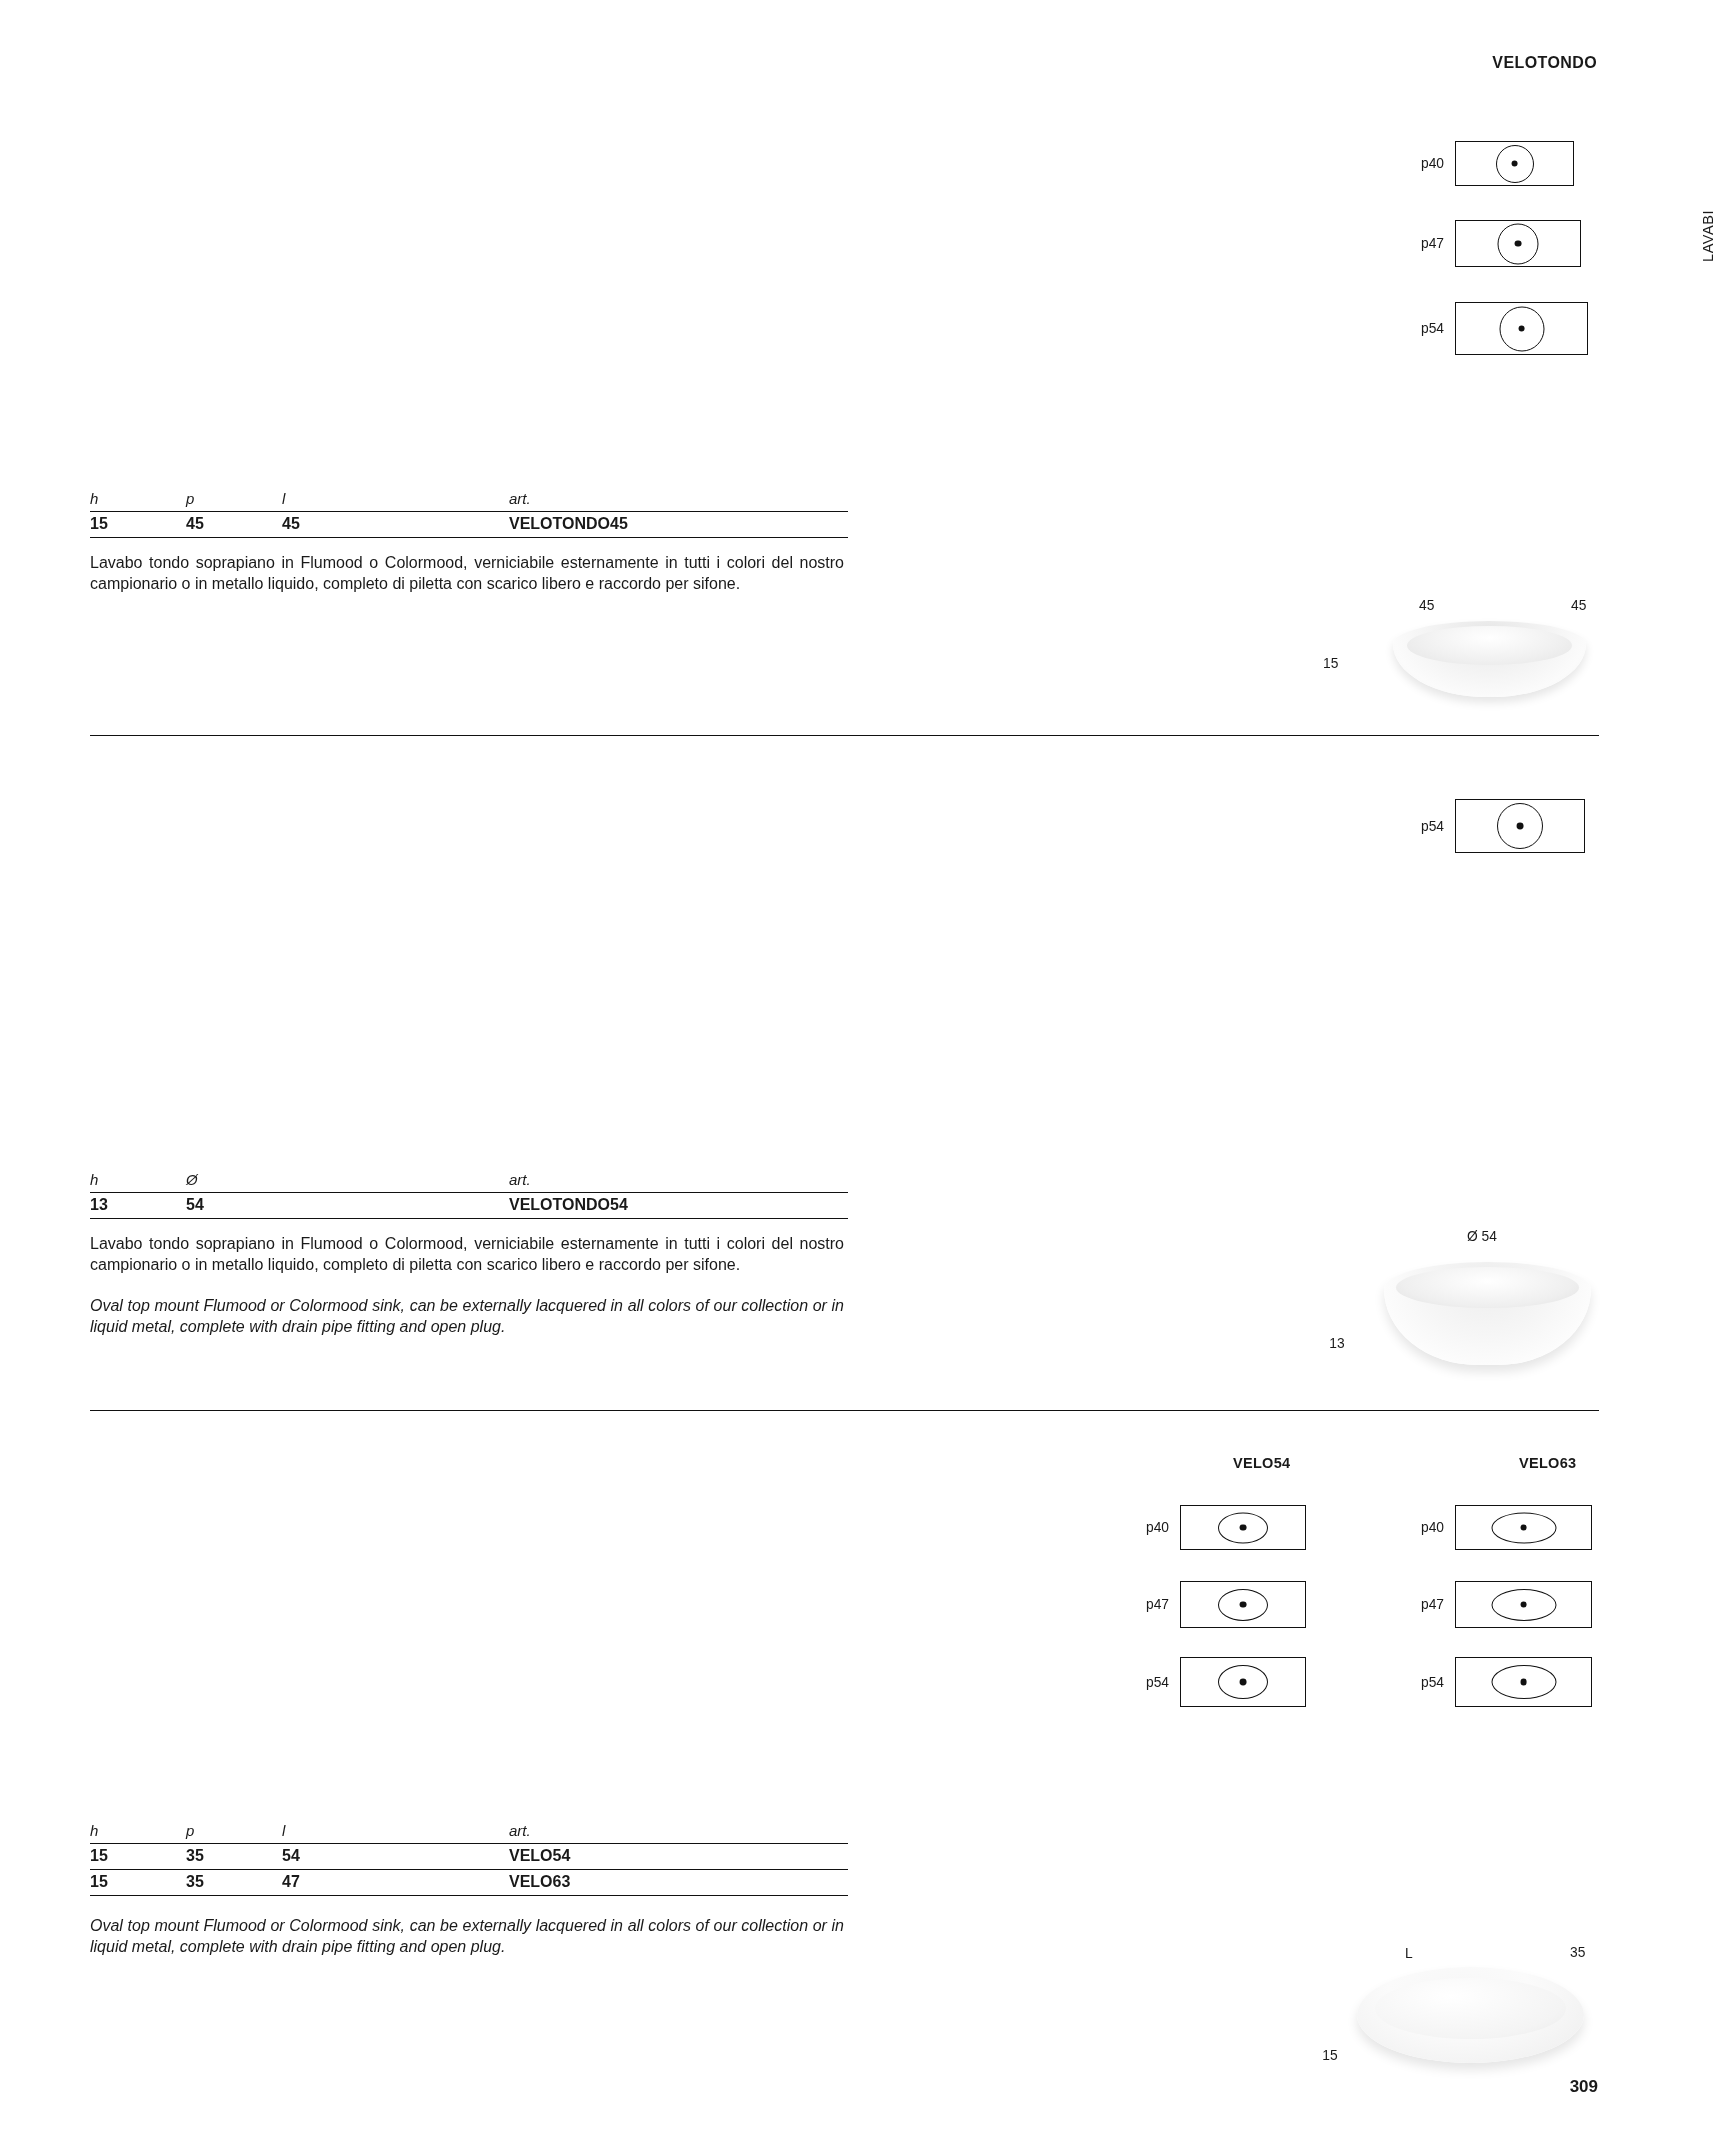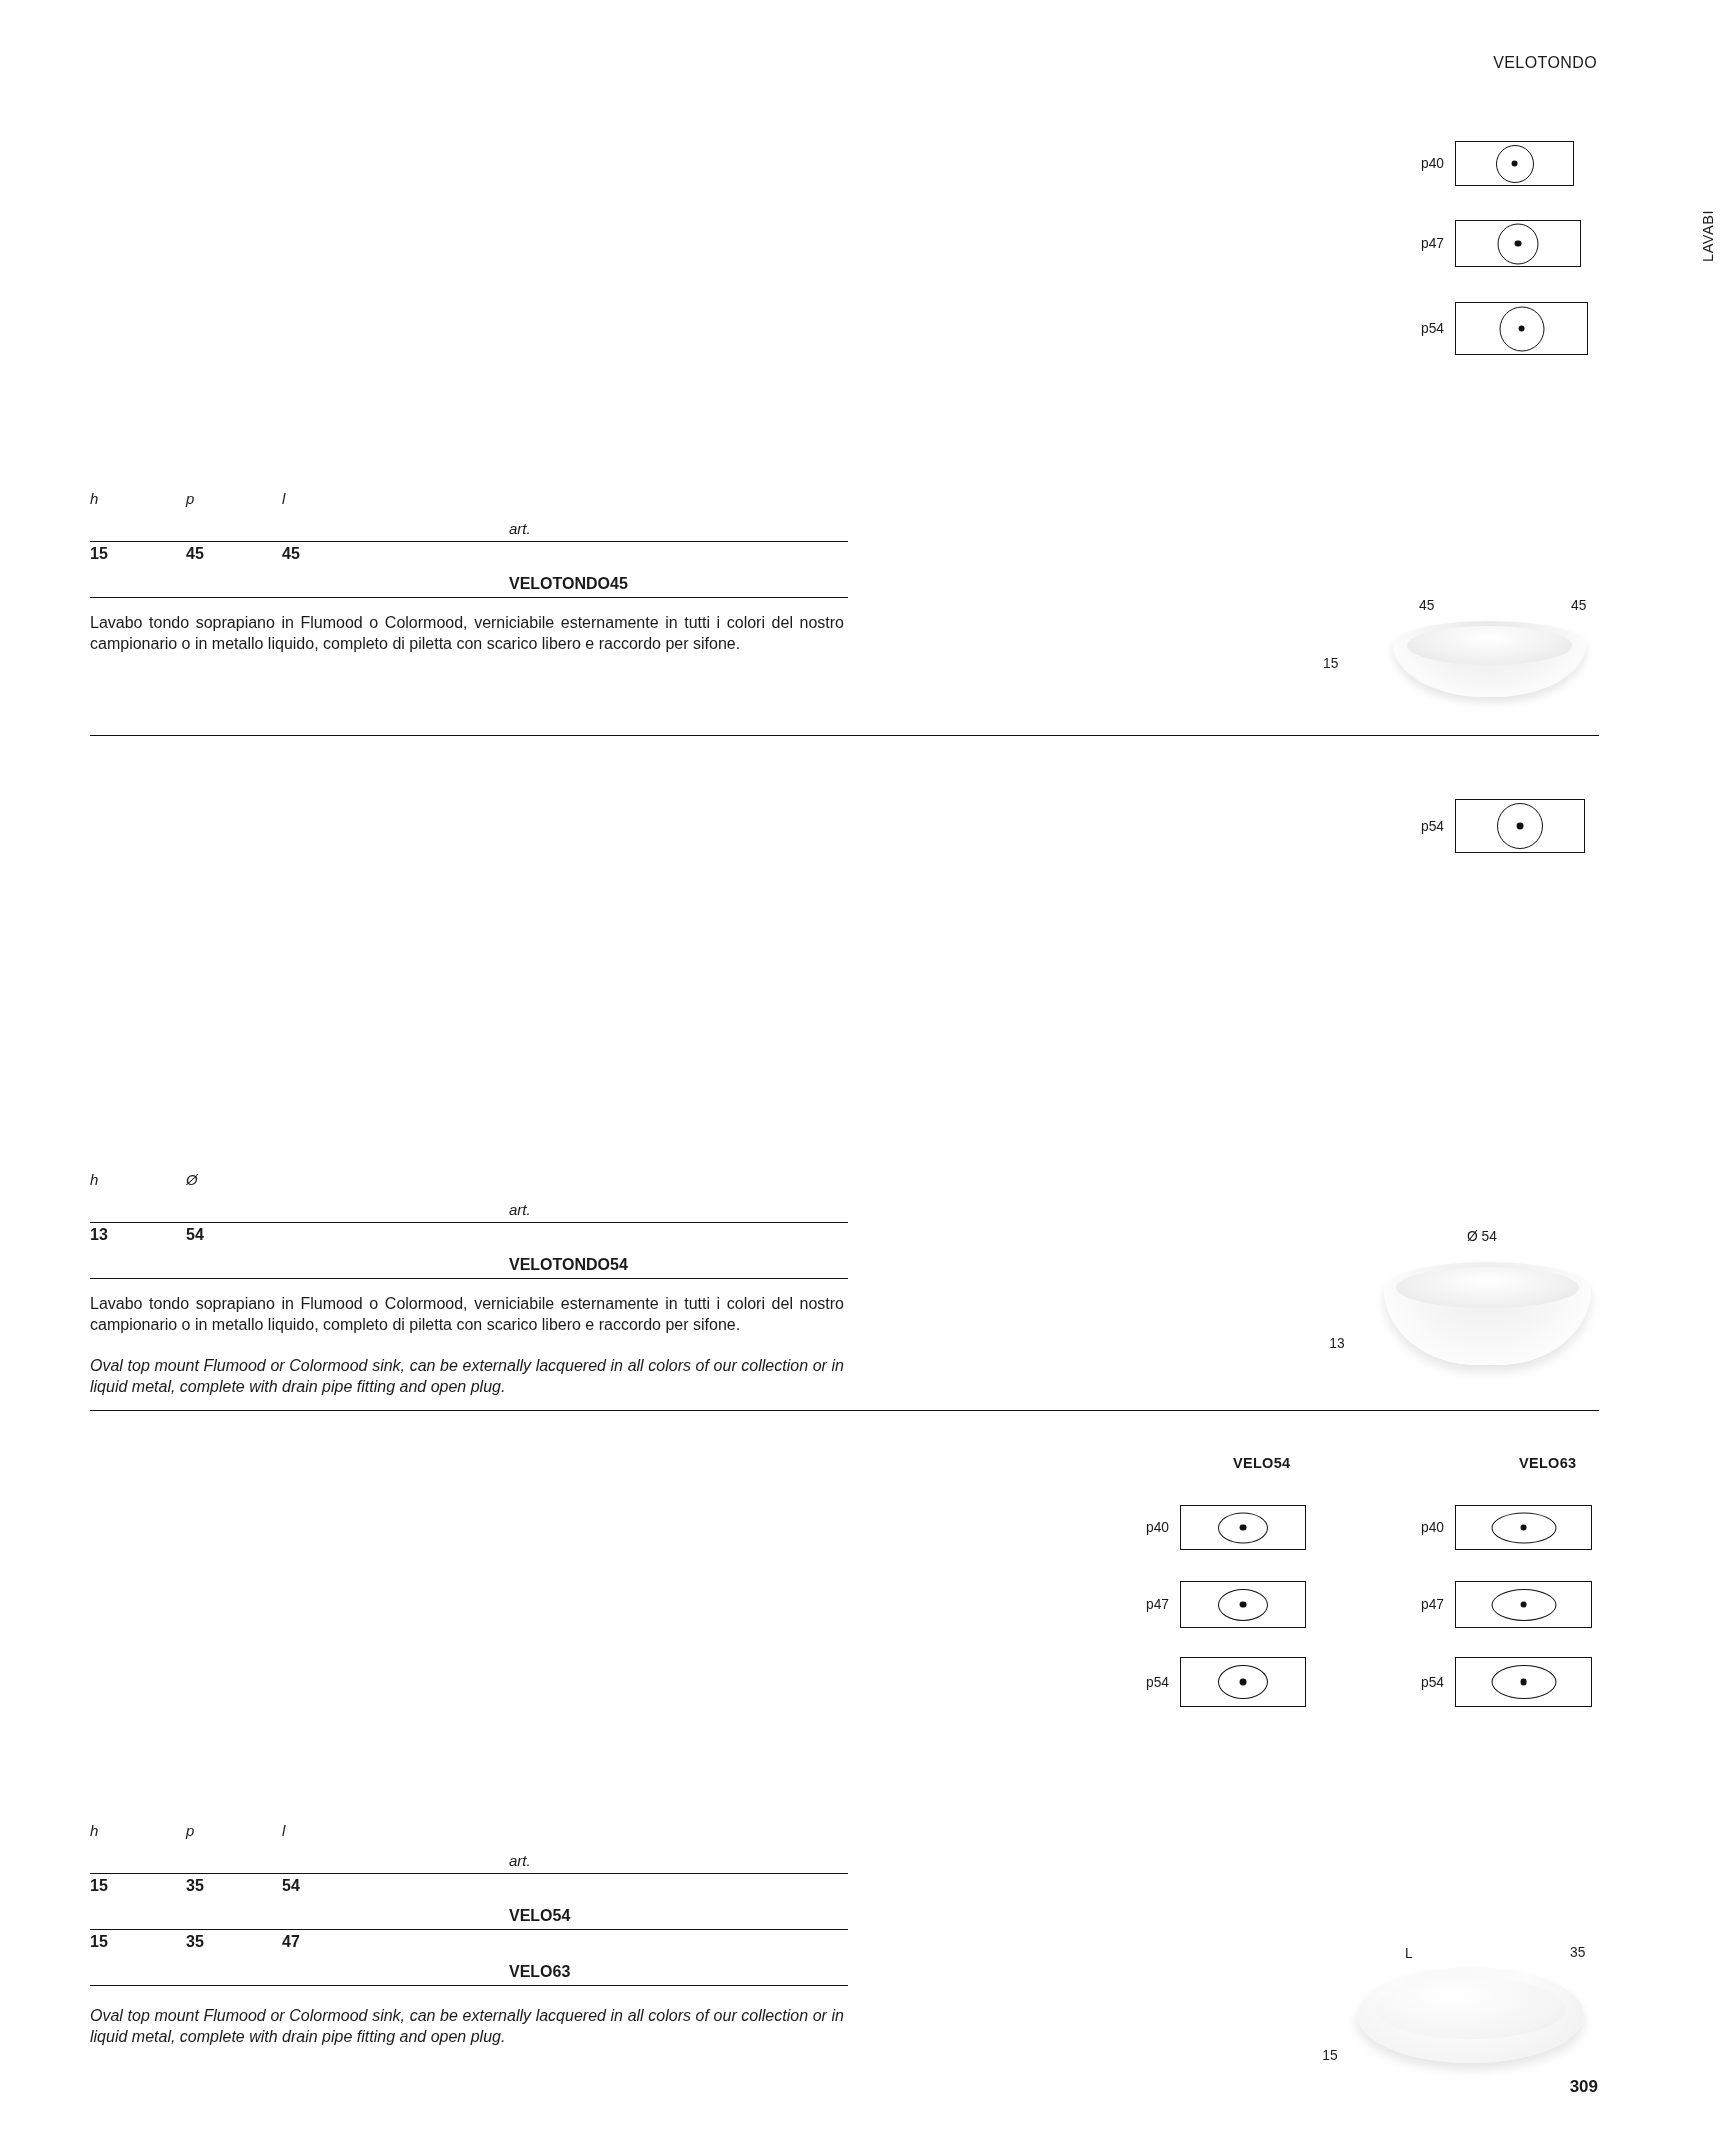--- a/index.html
+++ b/index.html
@@ -15,21 +15,21 @@
     position: relative;
     overflow: hidden;
   }
 
   
   .page-header {
     position: absolute;
     top: 54px;
     right: 124px;
     font-size: 16px;
-    font-weight: normal;
+    font-weight: bold;
     letter-spacing: 0.4px;
   }
   .side-tab {
     position: absolute;
     right: 22px;
     top: 179px;
     width: 83px;
     height: 27.6px;
     transform: rotate(-90deg);
     transform-origin: right top;
@@ -63,21 +63,21 @@
     font-weight: bold;
     border-top: 1px solid #111;
     padding: 3.4px 0 3.4px 0;
   }
   .spec-row.last {
     border-bottom: 1px solid #111;
   }
   .c-h  { width: 96px; }
   .c-p  { width: 96px; }
   .c-l  { width: 227px; }
-  .c-art{ width: 331px; margin-top: 30px; }
+  .c-art{ width: 331px; }
 
   .desc {
     font-size: 16px;
     line-height: 20.7px;
     text-align: justify;
     margin-top: 15px;
     width: 754px;
   }
   .desc.en {
     font-style: italic;

